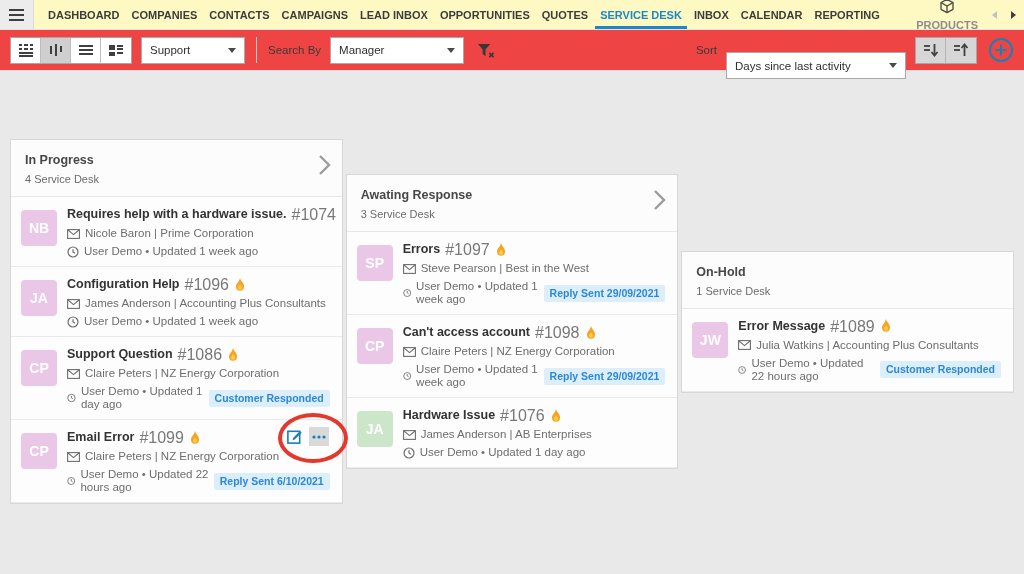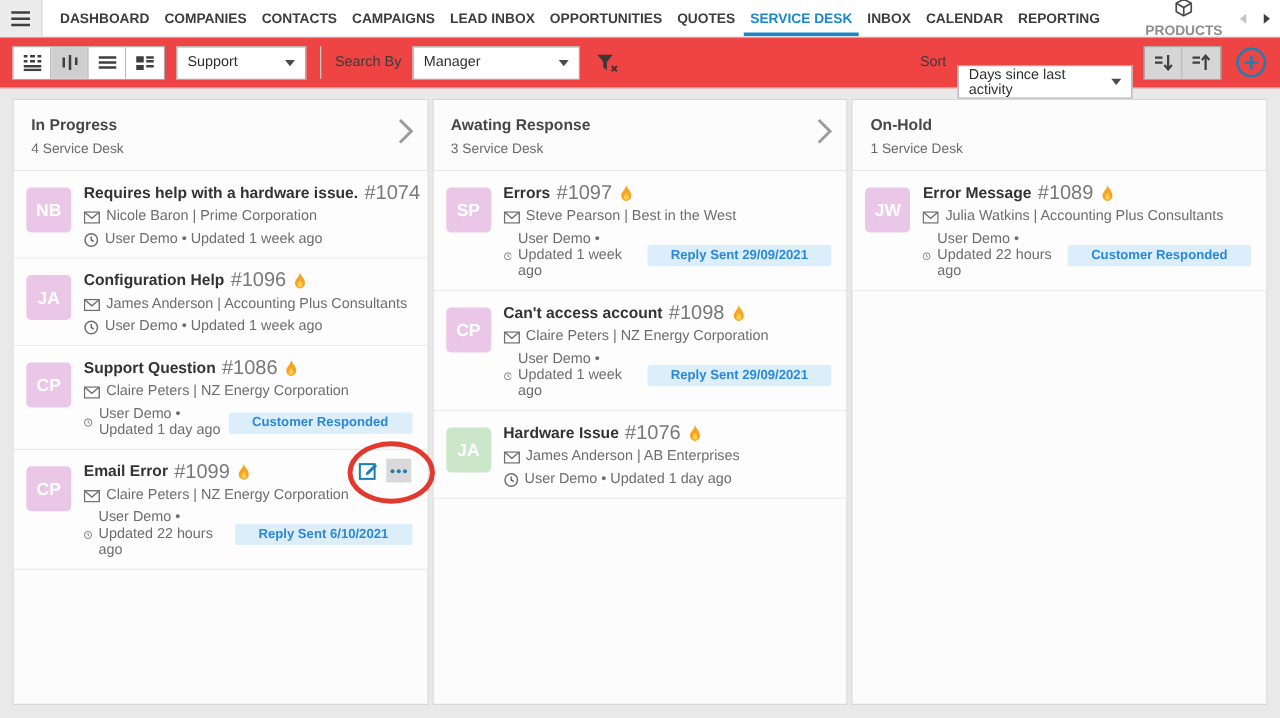--- a/index.html
+++ b/index.html
@@ -1,66 +1,66 @@
 <!DOCTYPE html>
 <html><head>
 <meta charset="utf-8">
 <style>
   * { box-sizing: border-box; margin: 0; padding: 0; }
   html,body { width:1024px; height:574px; overflow:hidden; }
   body { font-family:"Liberation Sans", sans-serif; background:#e9e9e9; color:#333; }
 
   
-  .navbar { height:30px; background:#ffffff; border-bottom:1px solid #e2e2e2; display:flex; align-items:stretch; }
+  .navbar { height:30px; background:#fef9c3; border-bottom:1px solid #e2e2e2; display:flex; align-items:stretch; }
   .hamburger { width:34px; background:#ececec; border-right:1px solid #dadada; display:flex; flex-direction:column; justify-content:center; align-items:center; gap:3px; cursor:pointer; }
   .hamburger i { display:block; width:15px; height:2px; background:#3f3f3f; }
   .nav-list { display:flex; flex:1; overflow:hidden; padding-left:8px; }
   .nav-item { display:flex; align-items:center; padding:0 5px; margin:0 1px; font-size:11px; font-weight:bold; color:#3c3c3c; white-space:nowrap; border-bottom:3px solid transparent; border-top:3px solid transparent; cursor:pointer; }
   .nav-item.active { color:#1b87c9; border-bottom-color:#1b87c9; }
   .nav-right { display:flex; align-items:center; }
   .nav-products { display:flex; align-items:center; gap:5px; font-size:11px; font-weight:bold; color:#8d8d8d; padding:0 6px; white-space:nowrap; cursor:pointer;flex-direction:column; }
   .nav-arrow { padding:0 6px; display:flex; align-items:center; cursor:pointer; }
 
   
   .toolbar { height:41px; background:#ef4444; border-bottom:1px solid #dedede; display:flex; align-items:center; padding:0 10px; gap:9px; }
   .btn-group { display:flex; border:1px solid #a6a6a6; background:#fff; height:27px; }
   .view-btn { width:30px; display:flex; align-items:center; justify-content:center; border-right:1px solid #bdbdbd; background:#fff; cursor:pointer; }
   .view-btn:last-child { border-right:none; }
   .view-btn.selected { background:#cfcfcf; }
   .dropdown { height:27px; background:#fff; border:1px solid #a9a9a9; display:flex; align-items:center; justify-content:space-between; padding:0 8px; font-size:11.5px; color:#2f2f2f; cursor:pointer; }
   .caret { width:0; height:0; border-left:4px solid transparent; border-right:4px solid transparent; border-top:5px solid #4a4a4a; margin-left:8px; }
-  .w-support { width:104px; } .w-manager { width:134px; } .w-user { width:94px; } .w-sort { width:140px;margin-top:31px; }
+  .w-support { width:104px; } .w-manager { width:134px; } .w-user { width:94px; } .w-sort { width:180px;margin-top:31px; }
   .tb-divider { width:1px; height:26px; background:#c8c8c8; margin:0 2px; }
   .tb-label { font-size:11.5px; color:#3a3a3a; white-space:nowrap; }
   .filter-btn { display:flex; align-items:center; justify-content:center; padding:0 3px; cursor:pointer; }
   .toolbar-right { margin-left:auto; display:flex; align-items:center; gap:9px; }
   .sort-group { display:flex; border:1px solid #a6a6a6; height:27px; background:#d6d6d6; }
   .sort-btn { width:30px; display:flex; align-items:center; justify-content:center; border-right:1px solid #b5b5b5; background:#d6d6d6; cursor:pointer; }
   .sort-btn:last-child { border-right:none; }
   .add-btn { display:flex; align-items:center; justify-content:center; margin-left:2px; cursor:pointer; }
 
   
-  .board { display:flex; gap:3px; padding:8px 10px 10px; height:503px; }
+  .board { display:flex; gap:3px; padding:8px 10px 10px; height:503px;align-items:center; }
   .column { flex:1 1 0; background:#fcfcfc; border:1px solid #d7d7d7; display:flex; flex-direction:column; min-width:0; }
   .col-header { position:relative; padding:13px 14px 11px; border-bottom:1px solid #e7e7e7; }
   .col-title { font-size:12.5px; font-weight:bold; color:#474747; }
   .col-count { font-size:11px; color:#6b6b6b; margin-top:6px; }
   .col-chevron { position:absolute; right:8px; top:12px; cursor:pointer; }
 
   .card { position:relative; padding:10px 10px 8px 56px; min-height:67px; border-bottom:1px solid #eaeaea; background:#fdfdfd; cursor:pointer; }
   .avatar { position:absolute; left:10px; top:13px; width:36px; height:36px; border-radius:4px; color:#fff; font-size:14px; font-weight:bold; display:flex; align-items:center; justify-content:center; }
   .avatar.pink { background:#eac7e7; }
   .avatar.green { background:#cbe6c9; }
   .card-title-row { display:flex; align-items:center; gap:5px; line-height:15px; }
   .card-title { font-size:12.5px; font-weight:bold; color:#333; white-space:nowrap; }
   .card-number { font-size:16px; color:#787878; }
   .meta { display:flex; align-items:center; gap:5px; font-size:11.5px; color:#6d6d6d; margin-top:5px; line-height:13px; }
   .meta-bottom { justify-content:space-between; padding-right:2px; }
   .meta-left { display:flex; align-items:center; gap:5px; }
-  .badge { font-size:10.5px; font-weight:bold; color:#2b88d8; background:#ddeefb; border-radius:2px; padding:2px 19px; white-space:nowrap; }
+  .badge { font-size:10.5px; font-weight:bold; color:#2b88d8; background:#ddeefb; border-radius:2px; padding:2px 6px; white-space:nowrap; }
   .badge:empty { display:none; }
 
   .card-actions { position:absolute; top:7px; right:13px; display:flex; gap:4px; align-items:center; }
   .icon-btn { width:20px; height:19px; display:flex; align-items:center; justify-content:center; cursor:pointer; }
   .icon-btn.more { background:#d9d9d9; }
   .annotation-circle { position:absolute; top:-7px; right:-6px; width:70px; height:50px; border:4px solid #e2392e; border-radius:50%; pointer-events:none; z-index:5; }
 </style>
 </head>
 <body>
 

